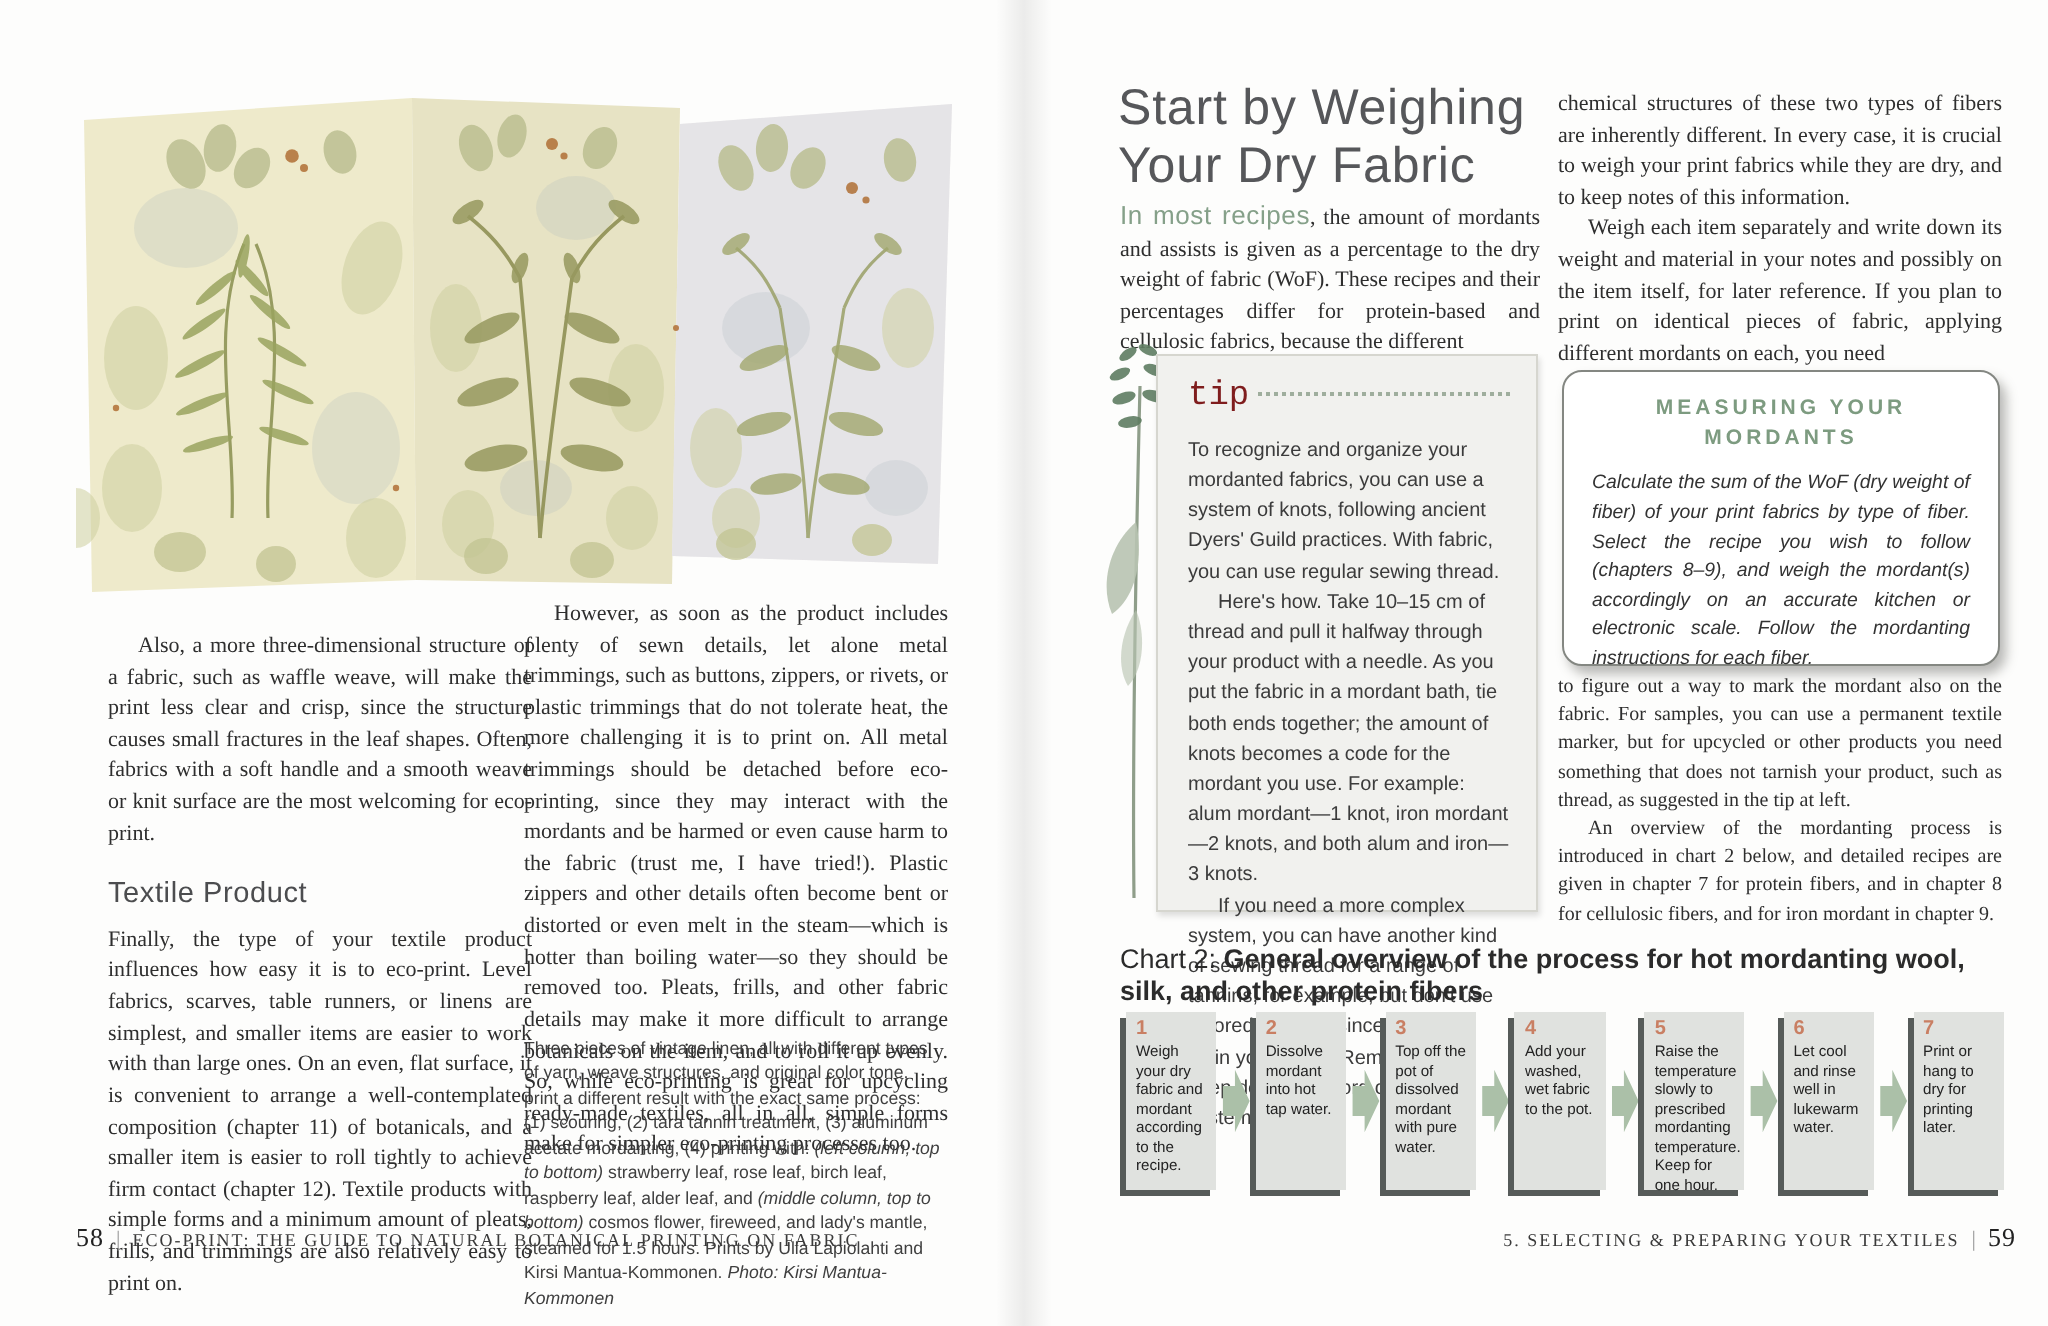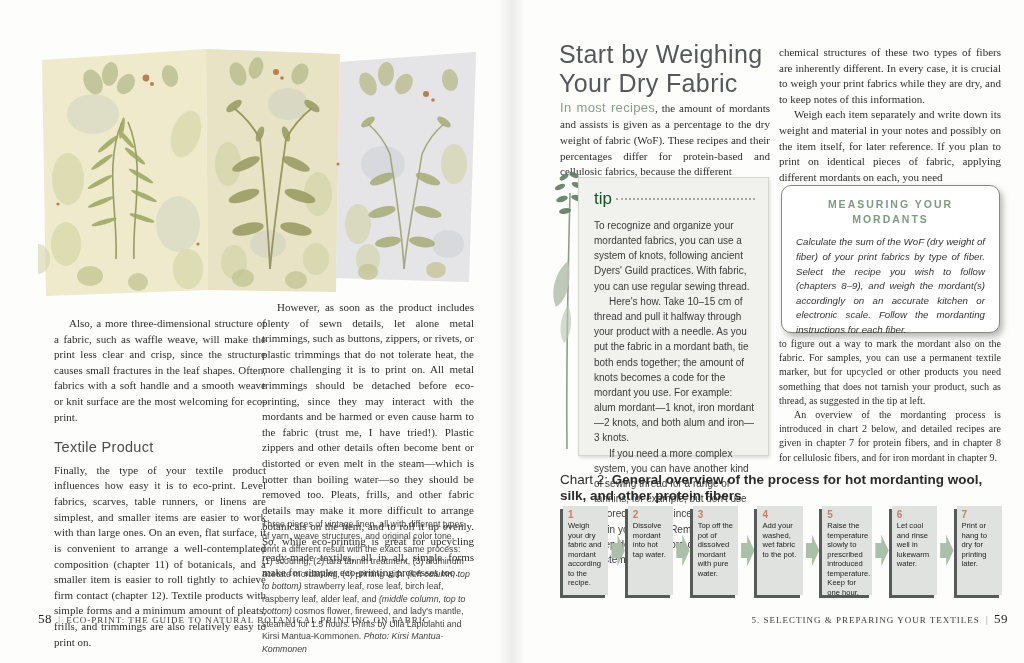--- a/index.html
+++ b/index.html
@@ -50,21 +50,21 @@
   .rp-col2b { position:absolute; left:779px; top:337px; width:222px; font-size:10px; line-height:1.42; text-align:justify; }
   
   .tipbox {
     position:absolute; left:578px; top:177px; width:191px; height:279px;
     background:#f1f1ee; border:1px solid #d6d6cf;
     box-shadow:1px 2px 3px rgba(0,0,0,0.13);
     padding:8px 13px 10px 15px;
     font-family:"Liberation Sans", sans-serif; font-size:10px; line-height:1.52; color:#3b3b3b;
   }
   .tip-head { display:flex; align-items:baseline; margin-bottom:6px; }
-  .tip-label { font-family:Liberation Sans, sans-serif; font-size:17px; color:#14532d; padding-right:4px; }
+  .tip-label { font-family:Liberation Mono, monospace; font-size:17px; color:#7f1d1d; padding-right:4px; }
   .tip-dots { flex:1; border-bottom:2px dotted #9fae9d; transform:translateY(-4px); }
   .tipbox p { text-align:left; }
   .sprig { position:absolute; left:540px; top:165px; width:42px; height:292px; }
   
   .mbox {
     position:absolute; left:781px; top:185px; width:219px; height:148px;
     background:#ffffff; border:1.5px solid #8387829; border:1.5px solid #84878290;
     border:1.5px solid #848782; border-radius:10px;
     box-shadow:3px 4px 6px rgba(80,80,75,0.40);
     padding:11px 14px 10px 14px;
@@ -299,21 +299,21 @@
       <span class="stext">Top off the pot of dissolved mordant with pure water.</span>
     </div>
     <div class="arrow"></div>
     <div class="step">
       <span class="num">4</span>
       <span class="stext">Add your washed, wet fabric to the pot.</span>
     </div>
     <div class="arrow"></div>
     <div class="step">
       <span class="num">5</span>
-      <span class="stext">Raise the temperature slowly to prescribed introduced temperature. Keep for one hour.</span>
+      <span class="stext">Raise the temperature slowly to prescribed mordanting temperature. Keep for one hour.</span>
     </div>
     <div class="arrow"></div>
     <div class="step">
       <span class="num">6</span>
       <span class="stext">Let cool and rinse well in lukewarm water.</span>
     </div>
     <div class="arrow"></div>
     <div class="step">
       <span class="num">7</span>
       <span class="stext">Print or hang to dry for printing later.</span>

